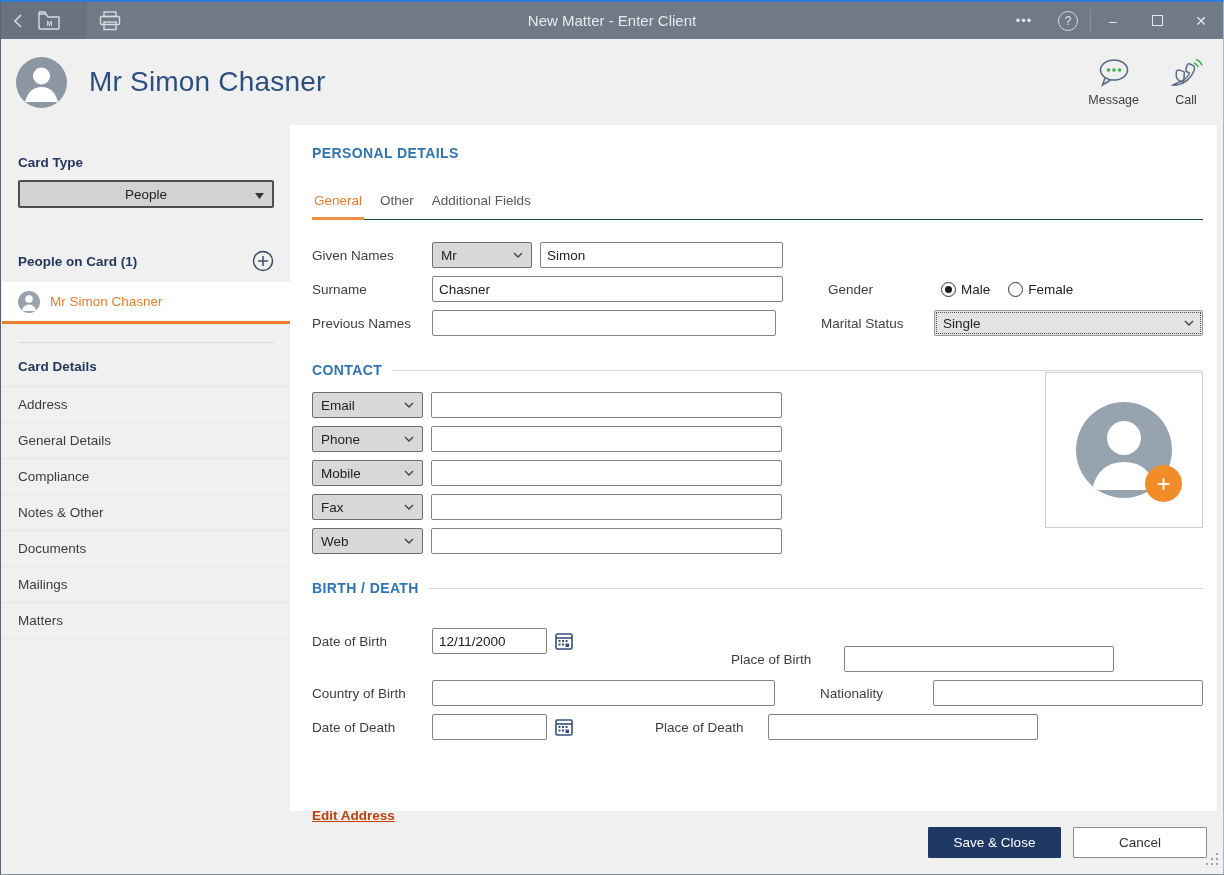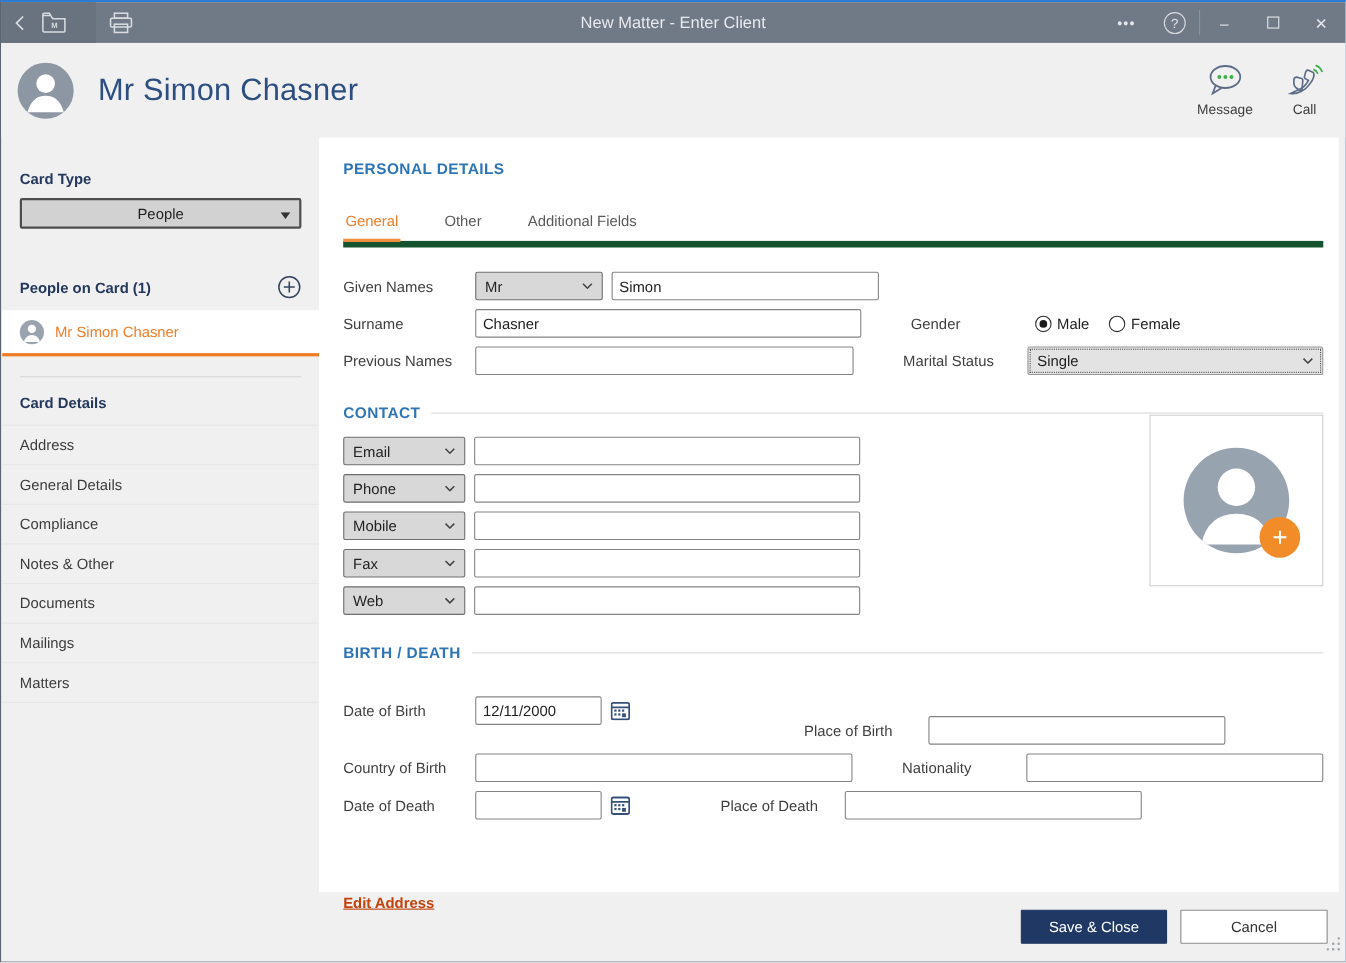--- a/index.html
+++ b/index.html
@@ -49,33 +49,33 @@
   .person-row .avatar-sm { width:22px; height:22px; border-radius:50%; background:#9aa3ad; overflow:hidden; flex:none; }
   .person-row .name { color:#ee7d2a; font-size:13.5px; }
   .sb-divider { height:1px; background:#d8d8d8; margin:18px 16px 0; }
   .sb-section { font-size:13.5px; font-weight:bold; color:#24385c; padding:16px 16px 12px; border-bottom:1px solid #e6e6e6; }
   .sb-item { font-size:13.5px; color:#3c3c3c; padding:0 16px; height:36px; display:flex; align-items:center; border-bottom:1px solid #e6e6e6; cursor:pointer; }
 
   
   .sec-hd { color:#2e75b6; font-weight:bold; font-size:14px; letter-spacing:0.4px; }
   .sec-rule { display:flex; align-items:center; gap:10px; margin-top:26px; margin-bottom:14px; }
   .sec-rule .line { flex:1; height:1px; background:#d9d9d9; }
-  .tabs { display:flex; gap:38px; margin-top:26px; border-bottom:6px solid #14532d; }
+  .tabs { display:flex; gap:14px; margin-top:26px; border-bottom:1px solid #14532d; }
   .tab { font-size:13.5px; color:#595959; padding:6px 2px 9px; cursor:pointer; }
   .tab.active { color:#ee7d2a; border-bottom:3px solid #f08f3f; margin-bottom:-1px; }
   .form-area { margin-top:22px; }
   .frow { display:flex; align-items:center; margin-bottom:8px; }
   .lbl { width:120px; font-size:13.5px; color:#3f3f3f; flex:none; }
   .rlbl { width:113px; font-size:13.5px; color:#3f3f3f; flex:none; }
   .tinput { height:26px; border:1px solid #848484; border-radius:2px; font-family:"Liberation Sans",sans-serif;
     font-size:13.5px; color:#222; padding:0 6px; background:#fff; outline:none; }
   .combo { height:26px; background:#d8d8d8; border:1px solid #6e6e6e; border-radius:2px; display:flex;
     align-items:center; padding:0 8px; font-size:13.5px; color:#222; cursor:pointer; }
   .combo .val { flex:1; }
-  .w-title { width:116px; }
+  .w-title { width:100px; }
   .w-name { width:243px; margin-left:8px; }
   .w-full { width:351px; }
   .w-ctype { width:111px; }
   .w-cinput { width:351px; margin-left:8px; }
   .rcol { margin-left:45px; display:flex; align-items:center; }
   .radio { width:15px; height:15px; border:1px solid #333; border-radius:50%; display:inline-flex; align-items:center; justify-content:center; margin-right:5px; flex:none; cursor:pointer; }
   .radio .dot { width:7px; height:7px; border-radius:50%; background:#1a1a1a; display:none; }
   .radio.checked .dot { display:block; }
   .radio-lbl { font-size:13.5px; color:#222; margin-right:18px; }
   .marital { width:269px; background:#e3e3e3; border:1px solid #999; outline:1px dotted #555; outline-offset:-3px; }

